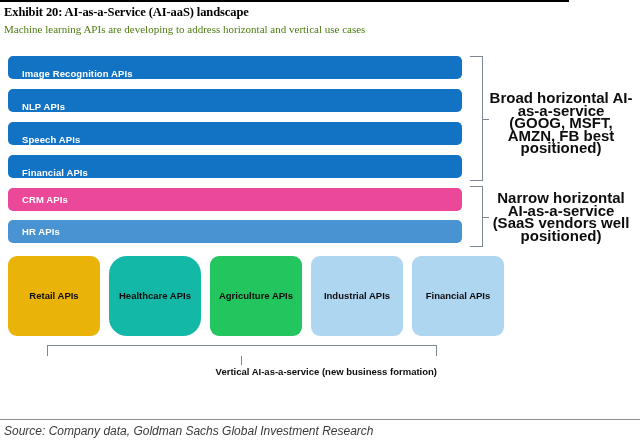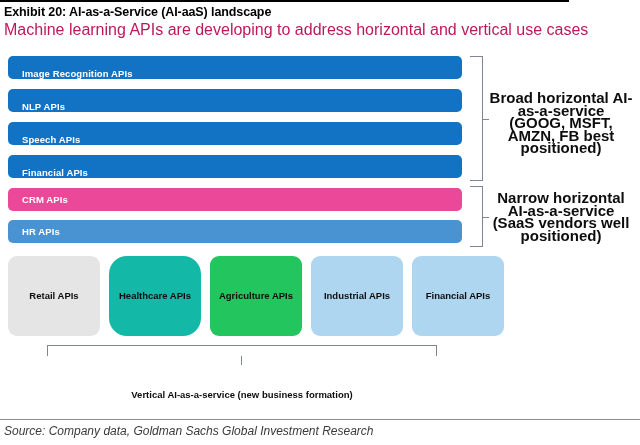--- a/index.html
+++ b/index.html
@@ -17,37 +17,37 @@
   }
 
   
   #exhibit-header {
     position: absolute;
     left: 0;
     top: 0;
     width: 569px;
     border-top: 2px solid #000000;
     box-sizing: border-box;
+    font-family: Liberation Serif, serif;
   }
   #exhibit-title {
     font-size: 12.5px;
     font-weight: bold;
     letter-spacing: -0.1px;
     padding: 3px 0 0 4px;
     line-height: 15px;
     white-space: nowrap;
   }
   #exhibit-subtitle {
-    font-size: 16px;
+    font-size: 11px;
     font-weight: normal;
-    color: #be185d;
+    color: #4d7c0f;
     padding: 2px 0 0 4px;
     line-height: 15px;
     white-space: nowrap;
-    text-align: center;
   }
 
   
   #diagram {
     position: absolute;
     left: 0;
     top: 52px;
     width: 640px;
     height: 360px;
   }
@@ -134,26 +134,25 @@
     top: 304px;
     width: 0;
     height: 9px;
     border-left: 1.1px solid #7b8794;
   }
   #bottom-label {
     position: absolute;
     left: 47px;
     top: 314px;
     width: 390px;
-    text-align: center;
+    text-align: right;
     font-size: 9.5px;
     font-weight: bold;
     line-height: 12.5px;
     color: #0d0d0d;
-    margin-top: 23px;
   }
 
   
   #source-rule {
     position: absolute;
     left: 0;
     top: 419px;
     width: 640px;
     height: 0;
     border-top: 1px solid #8c8c8c;
@@ -190,21 +189,21 @@
   <div class="bar broad" style="top: 103px; background: rgb(18, 114, 196);">
     <span>Financial APIs</span>
   </div>
   <div class="bar narrow" style="top: 136px; background: #ec4899;">
     <span>CRM APIs</span>
   </div>
   <div class="bar narrow" style="top: 168px; background: rgb(74, 147, 210);">
     <span>HR APIs</span>
   </div>
 
-  <div class="vbox" style="left: 8px; background: #e5e5e5;">
+  <div class="vbox" style="left: 8px; background: #eab308;">
     <span>Retail APIs</span>
   </div>
   <div class="vbox" style="left: 109px; background: #14b8a6; border-radius: 18px;">
     <span>Healthcare APIs</span>
   </div>
   <div class="vbox" style="left: 210px; background: #22c55e;">
     <span>Agriculture APIs</span>
   </div>
   <div class="vbox" style="left: 311px; background: rgb(175, 214, 241);">
     <span>Industrial APIs</span>

